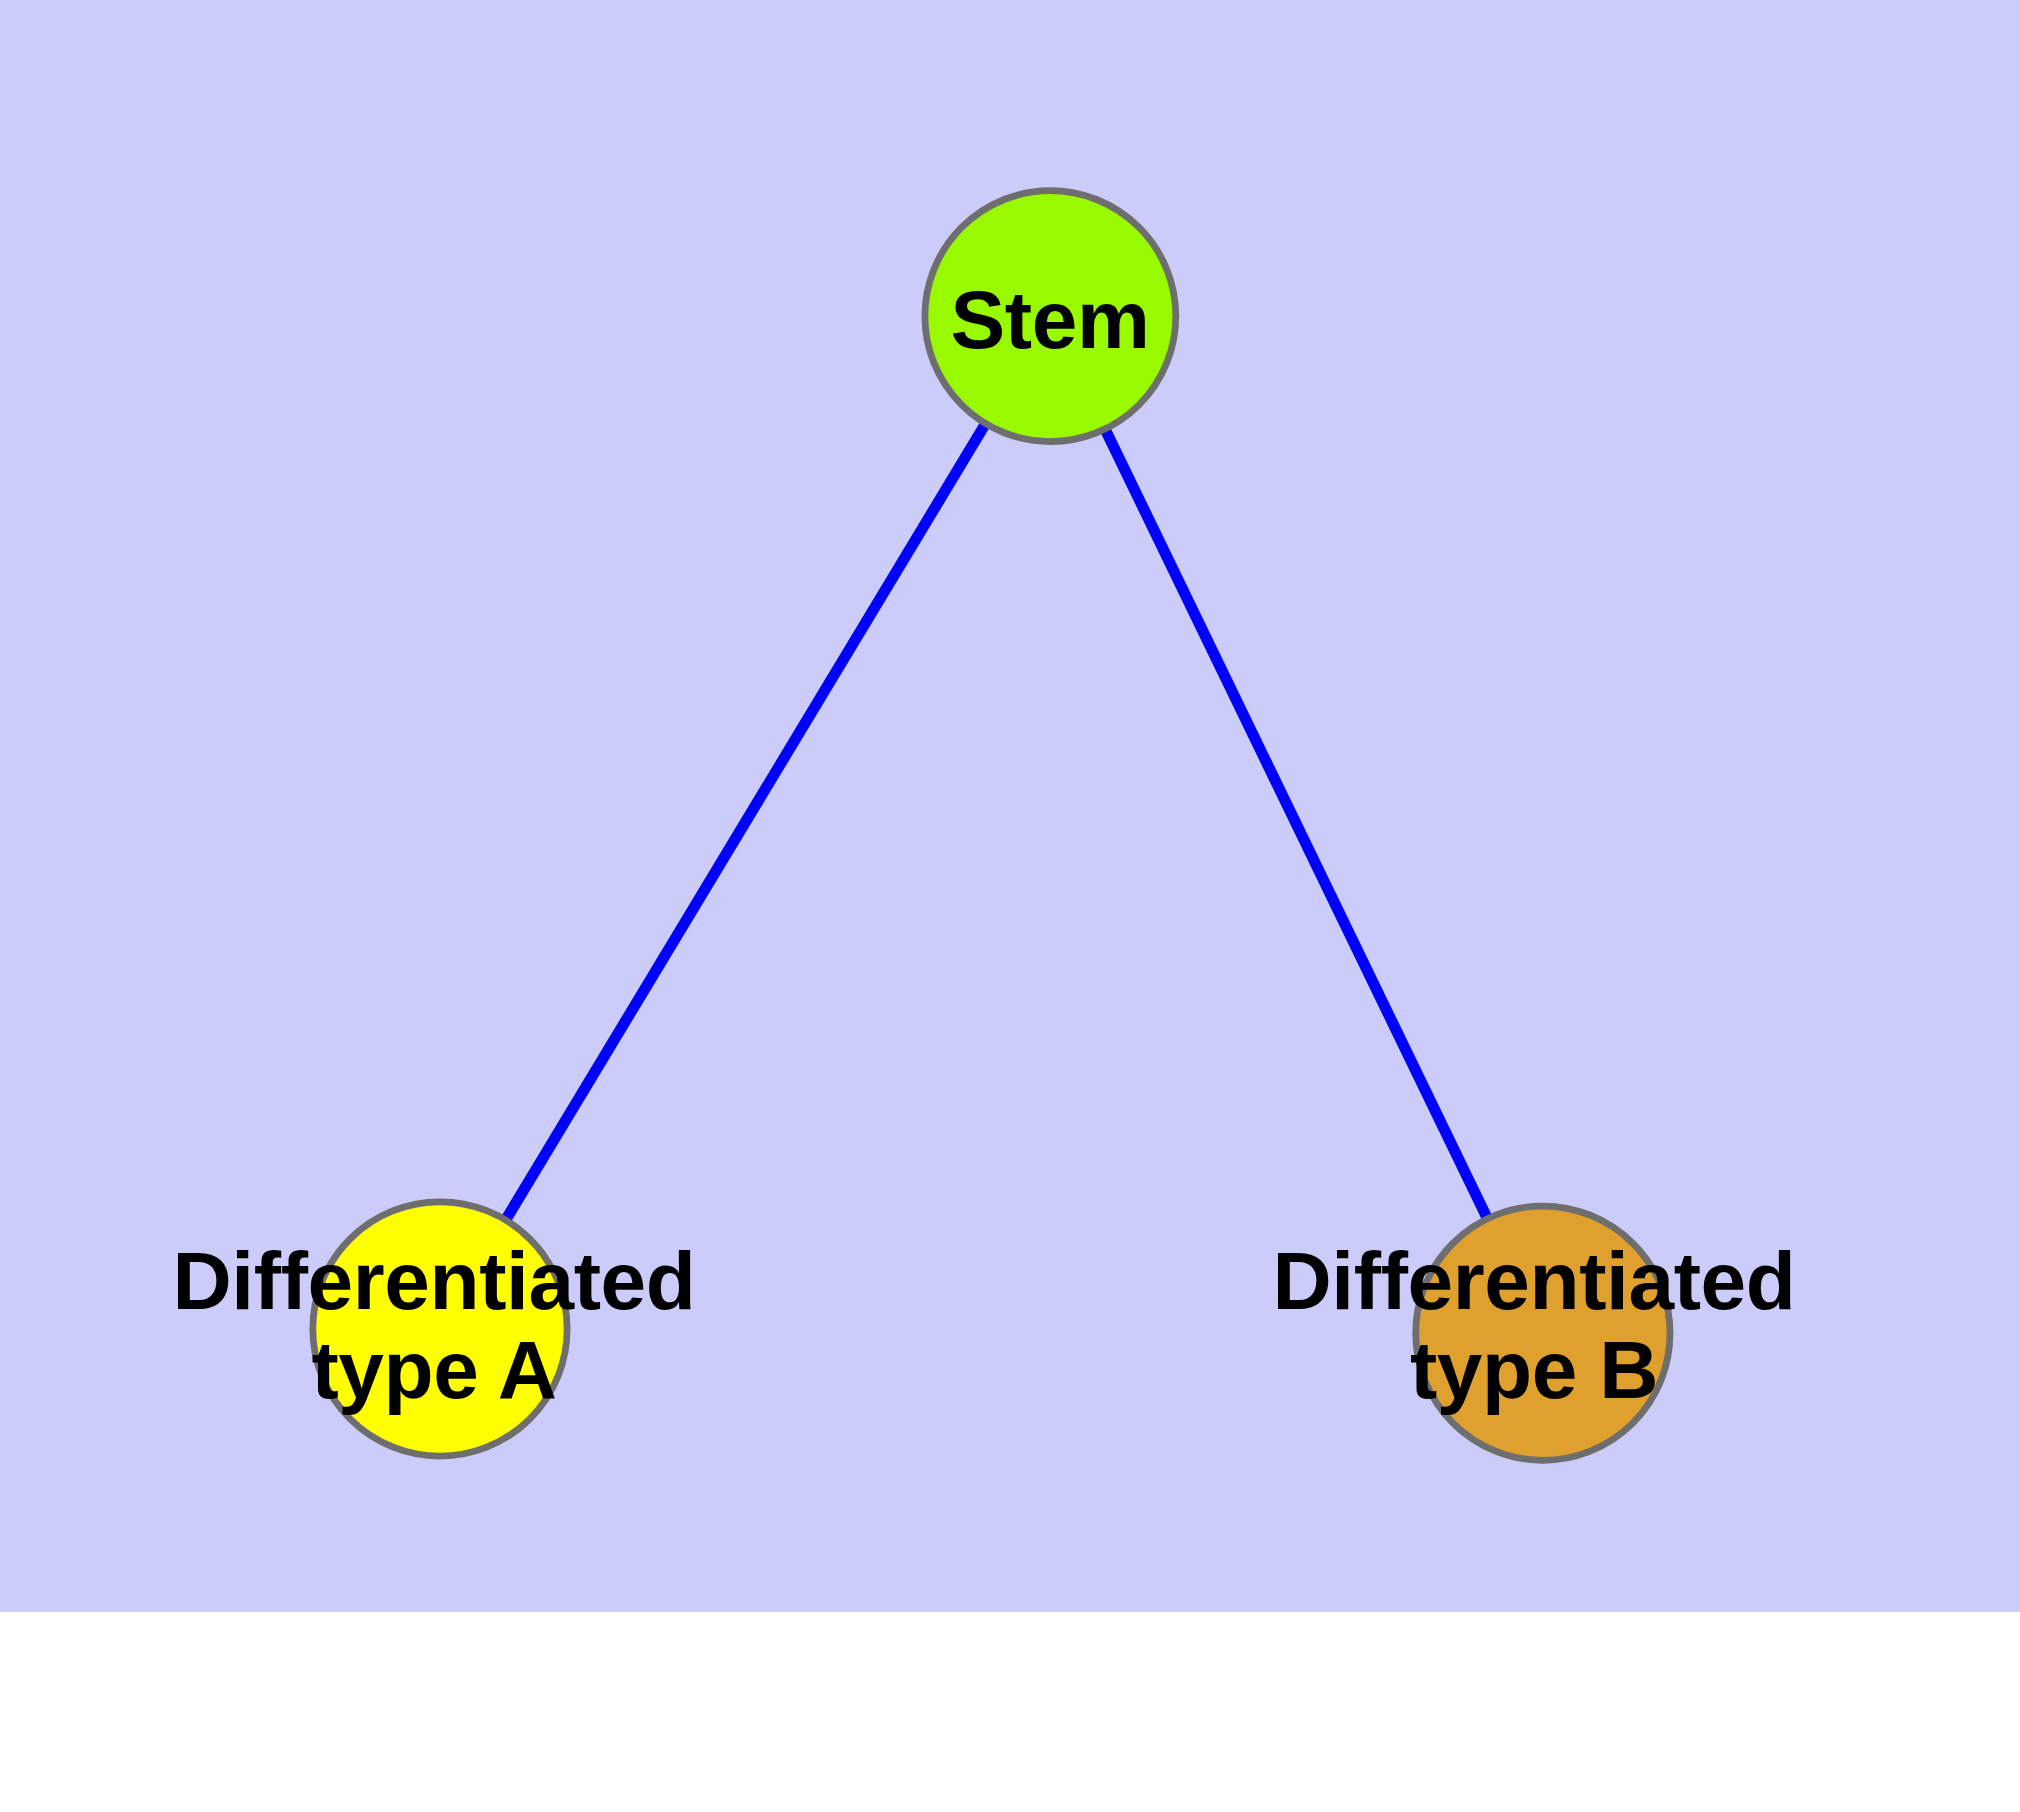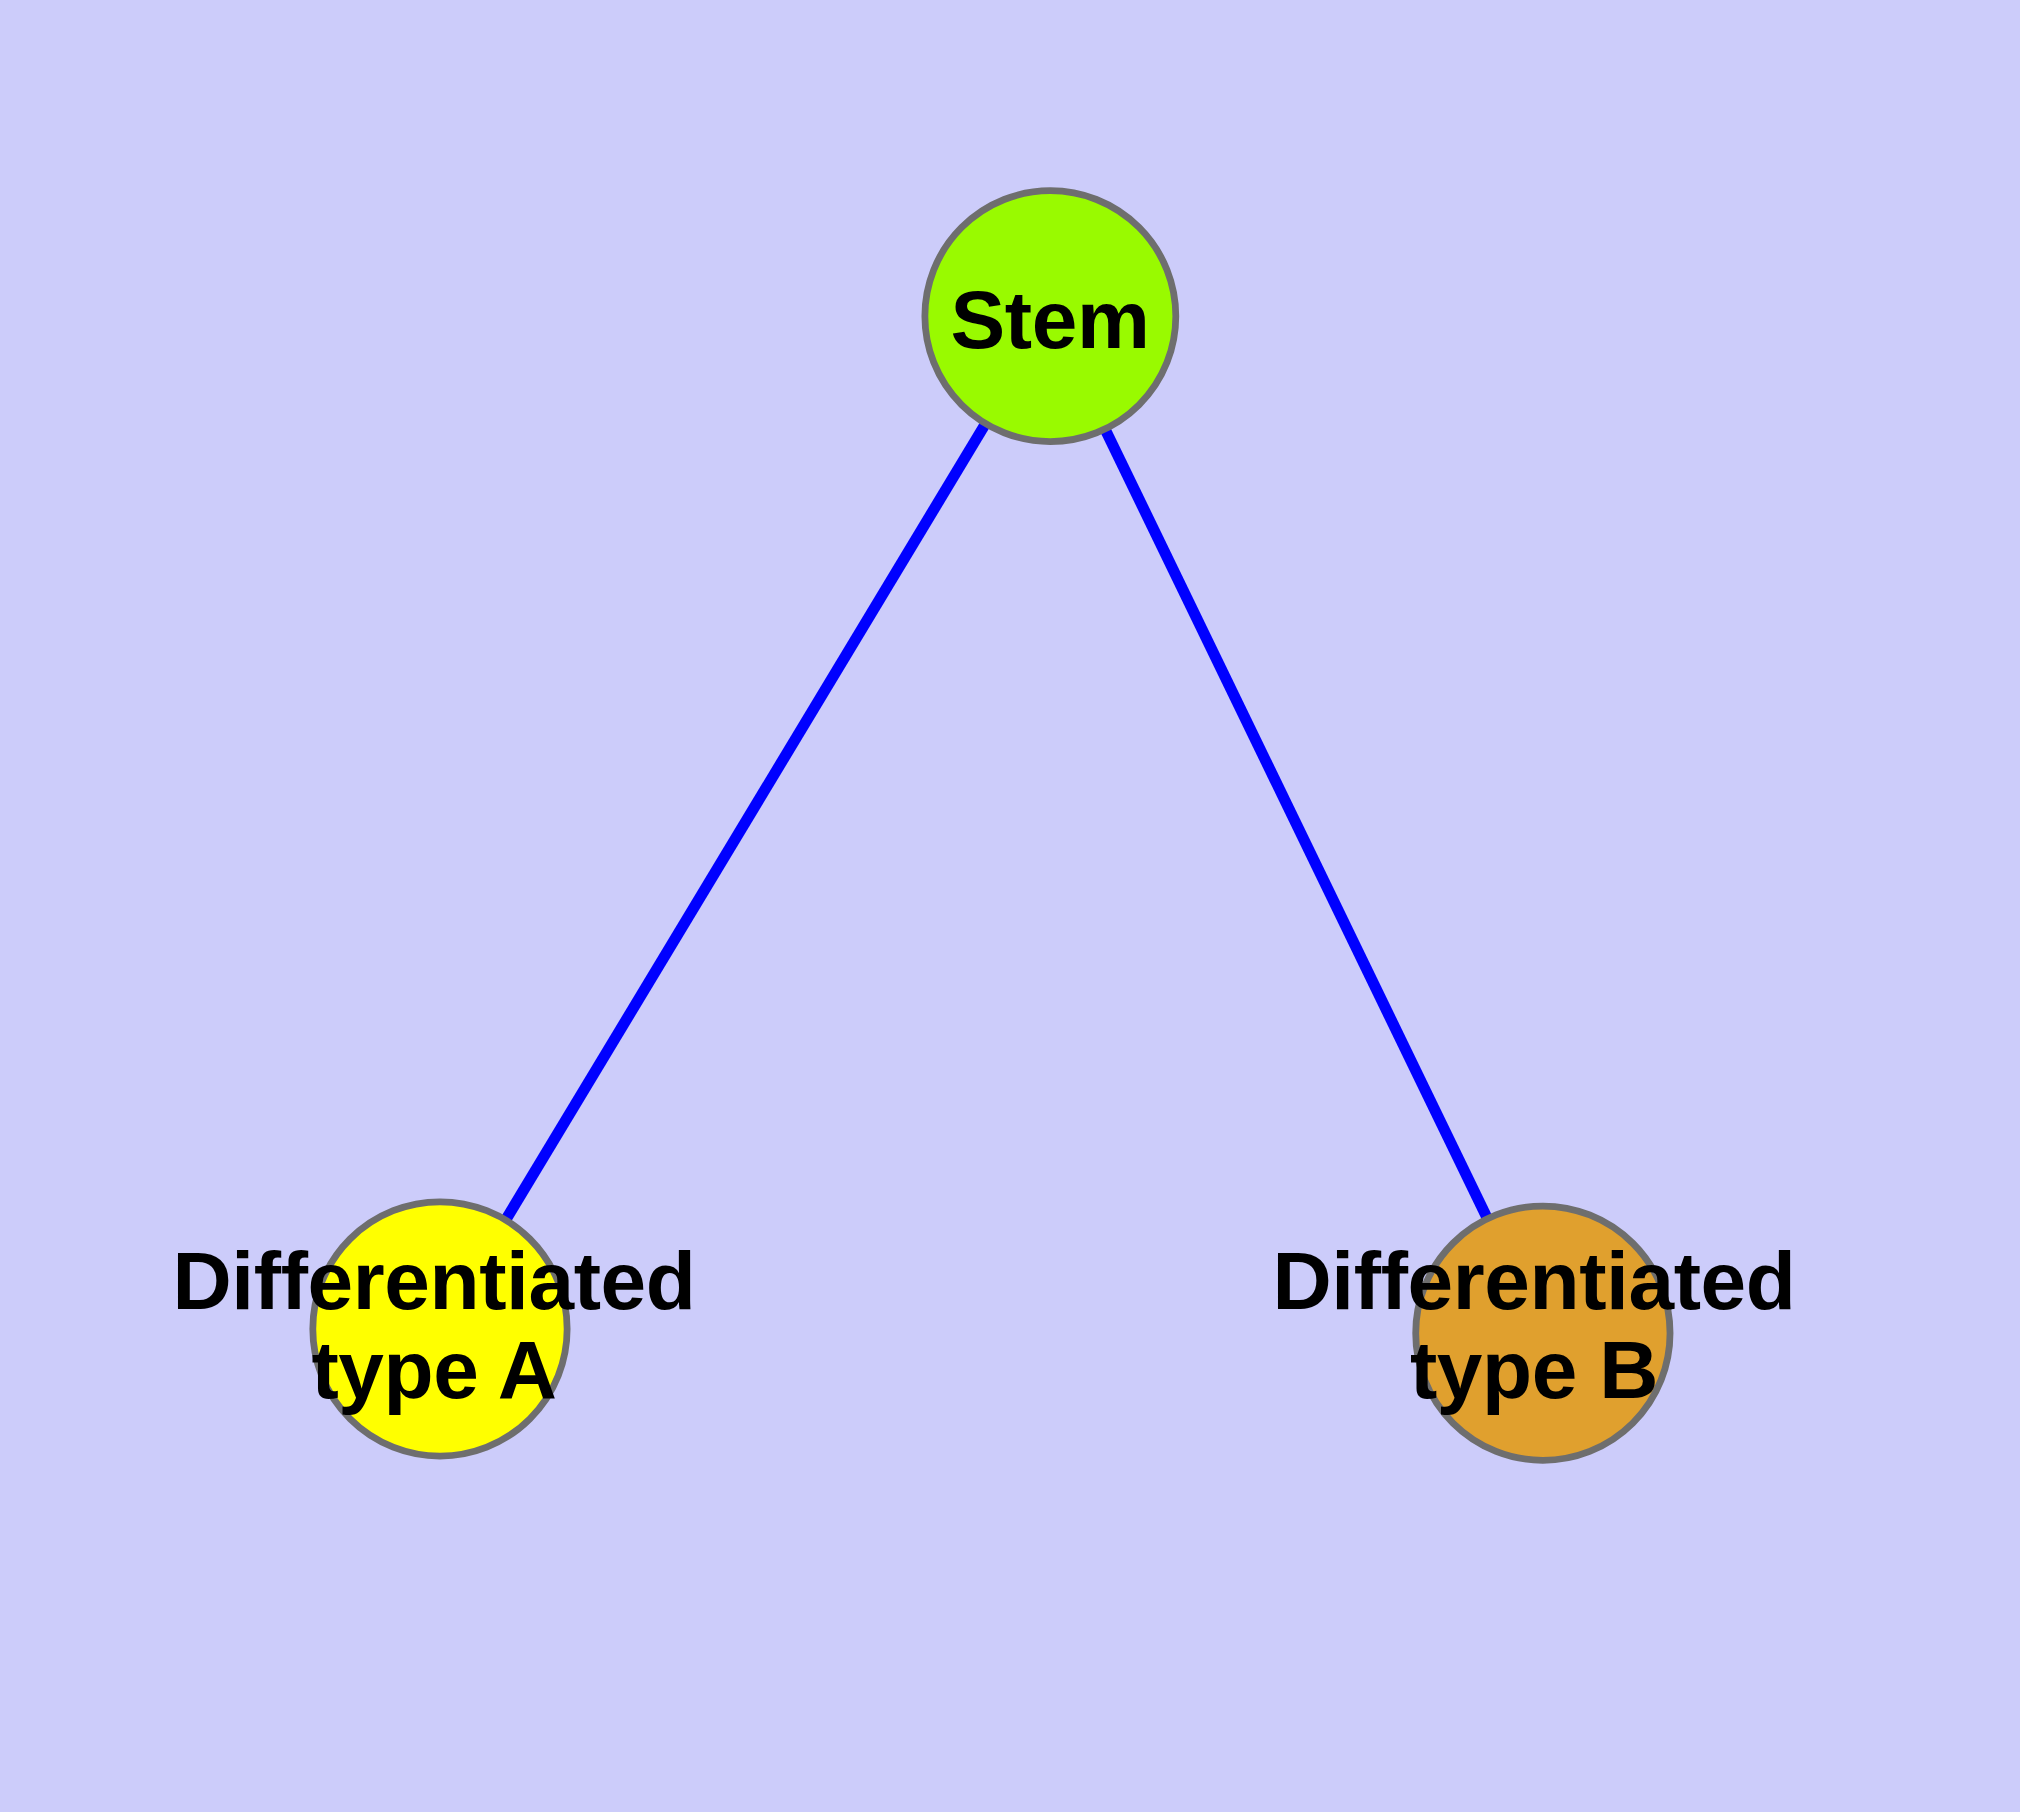--- a/index.html
+++ b/index.html
@@ -36,21 +36,21 @@
     white-space: pre;
     line-height: 1.08;
     letter-spacing: -0.4px;
     pointer-events: none;
     transform: translate(-50%, -50%);
   }
 </style>
 </head>
 <body>
 
-<div id="canvas" style="width: 2021px; height: 1812px;">
+<div id="canvas" style="width: 2021px; height: 1612px;">
 
   <div id="bg-rect" style="background: rgb(204, 204, 250);"></div>
 
   <svg id="graph-svg" viewBox="0 0 2384 2138" preserveAspectRatio="none" style="width: 2021px; height: 1812px;">
     <g id="edges-layer">
         <line x1="1161.5886006009052" y1="501.4814198359975" x2="597.4435513910827" y2="1437.8054945661893" stroke="#0000ff" stroke-width="13" stroke-linecap="butt"></line>
         <line x1="1304.366485434406" y1="508.00823153405713" x2="1753.7619614264686" y2="1436.1916587121555" stroke="#0000ff" stroke-width="13" stroke-linecap="butt"></line>
       </g>
     <g id="nodes-layer">
         <circle cx="1239" cy="373" r="148" fill="#99fa00" stroke="#6e6e6e" stroke-width="8"></circle>

